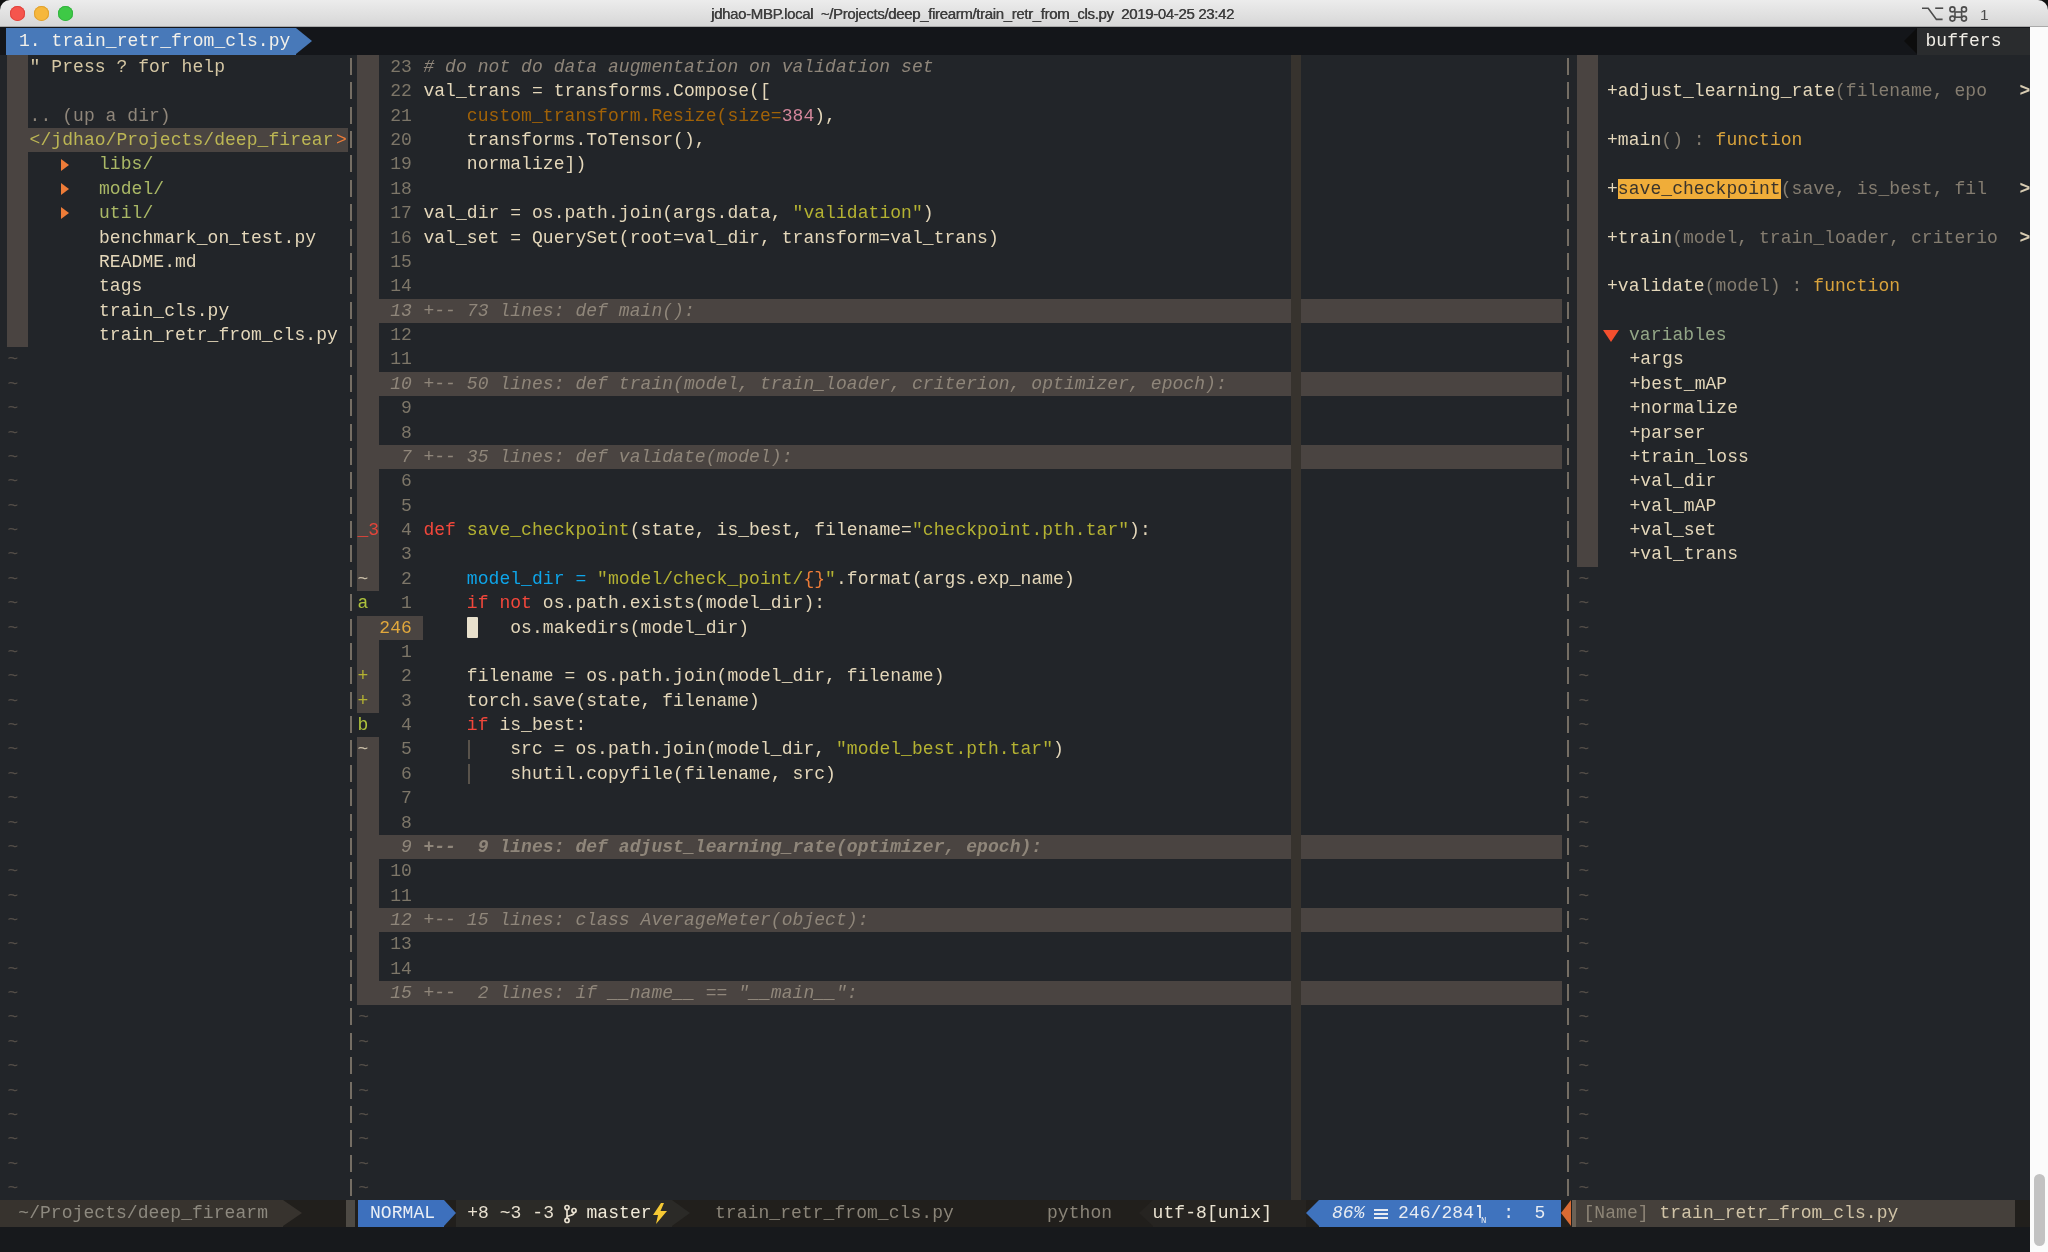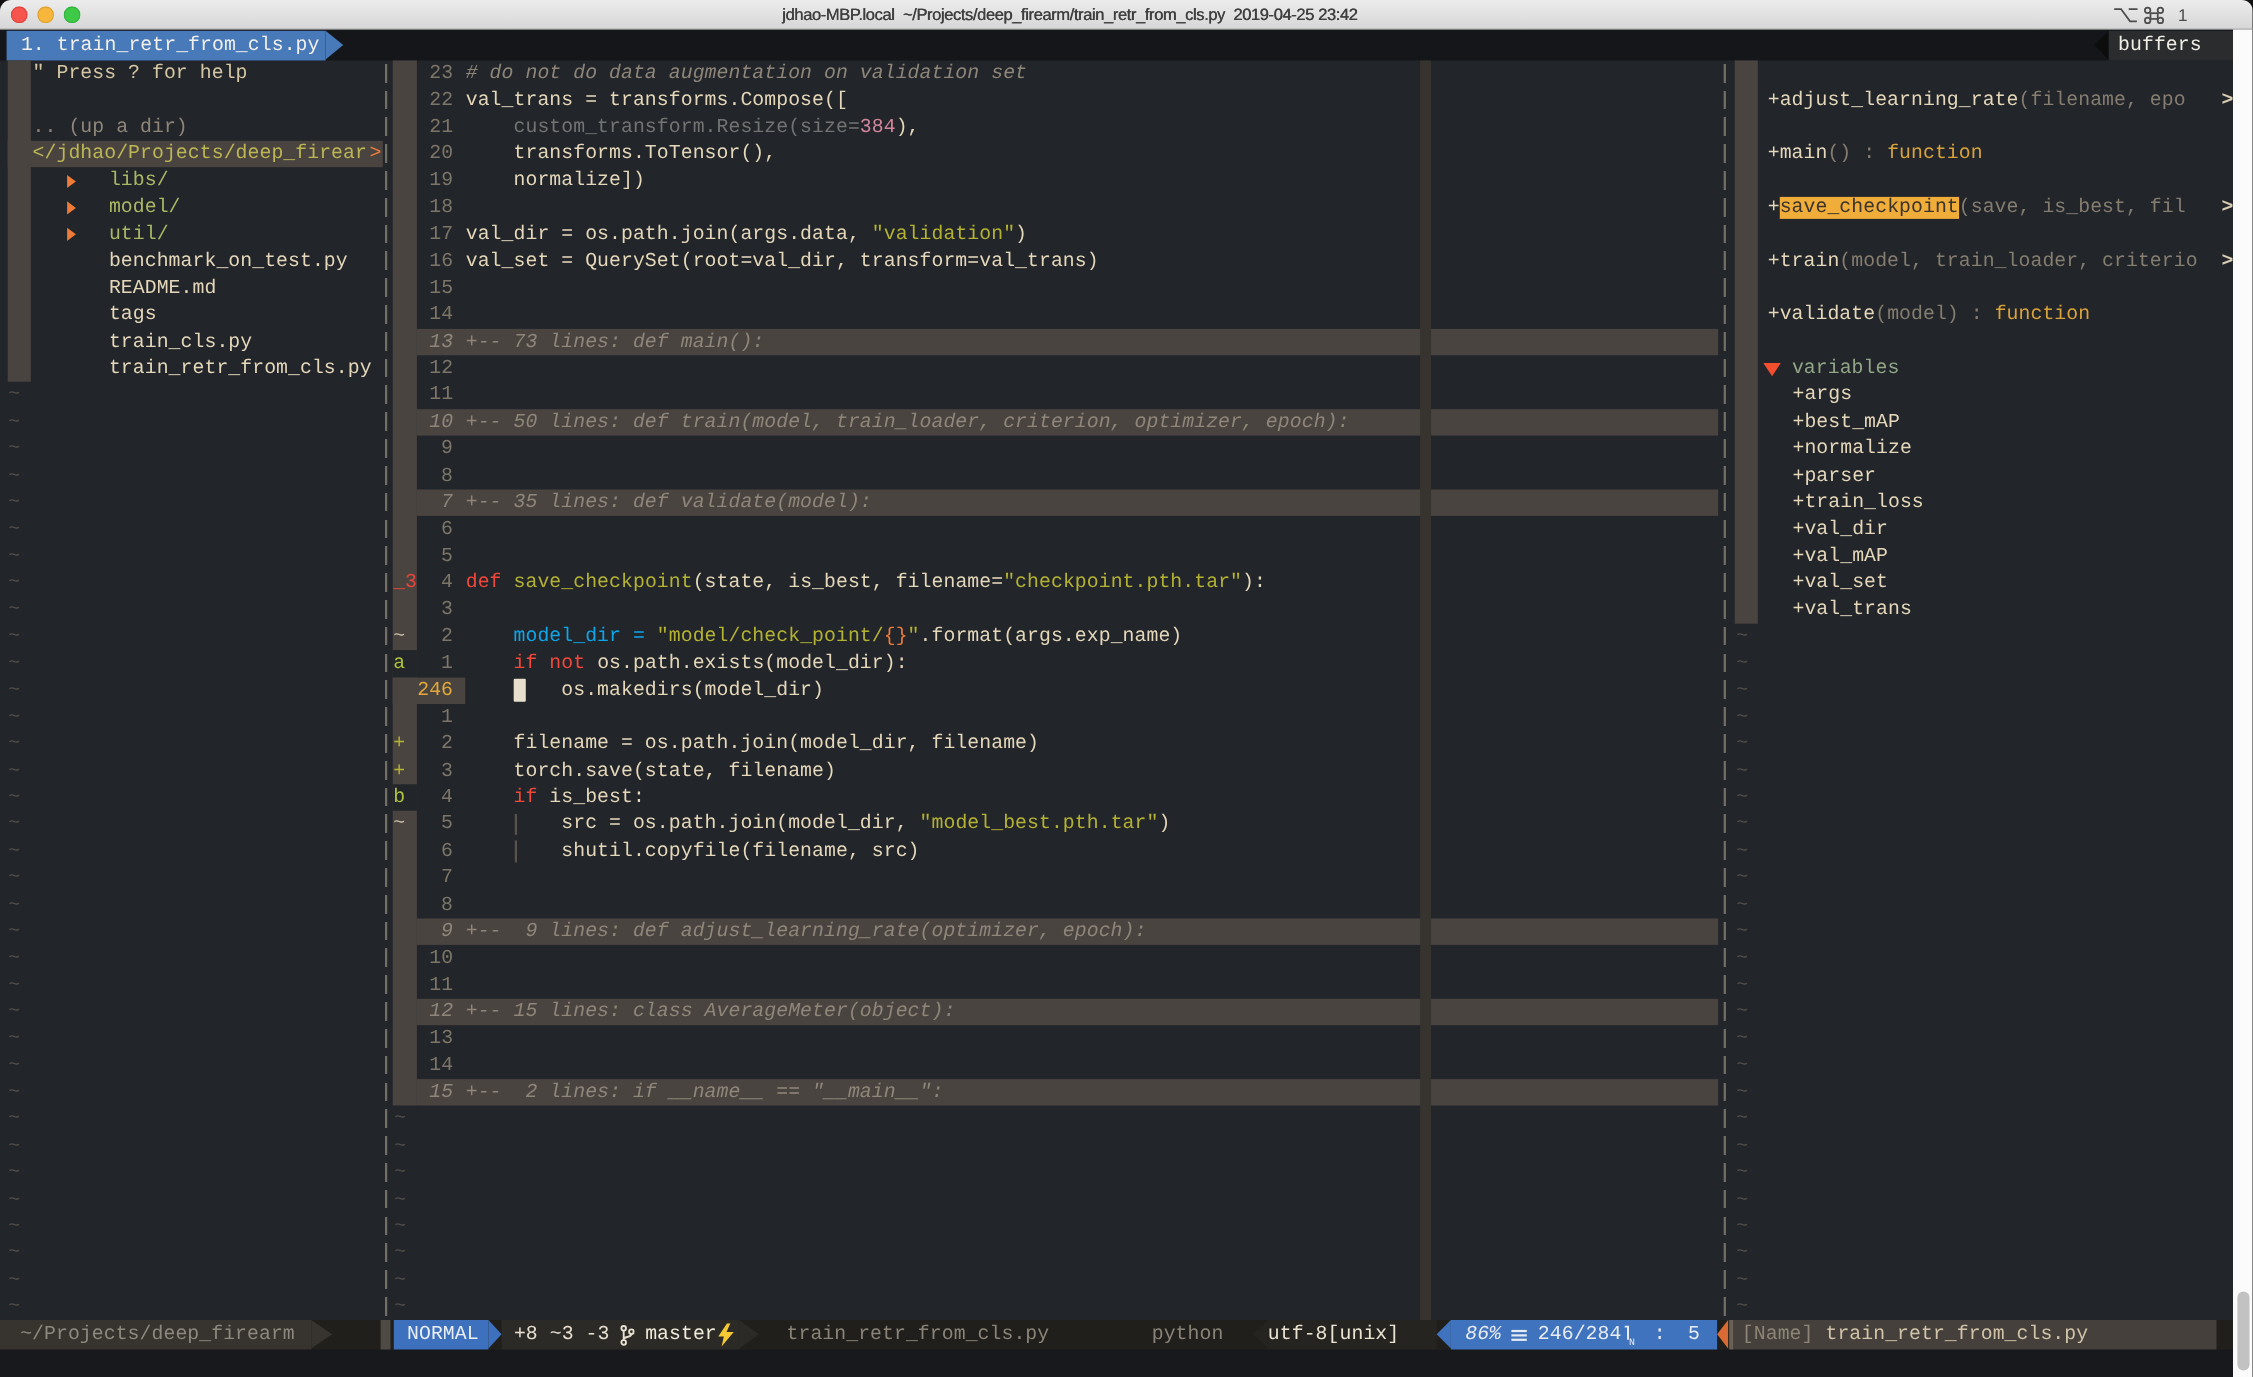--- a/index.html
+++ b/index.html
@@ -140,41 +140,41 @@
 <div class="m" style="left:379.3px;top:615.53px;color:#e2a83c;">246</div>
 <div class="m" style="left:357.4px;top:518.05px;color:#e4453a;">_3</div>
 <div class="m" style="left:357.4px;top:566.79px;color:#cabfa8;">~</div>
 <div class="m" style="left:357.4px;top:591.16px;color:#aec23c;">a</div>
 <div class="m" style="left:357.4px;top:664.27px;color:#b4b232;">+</div>
 <div class="m" style="left:357.4px;top:688.65px;color:#b4b232;">+</div>
 <div class="m" style="left:357.4px;top:713.02px;color:#aec23c;">b</div>
 <div class="m" style="left:357.4px;top:737.39px;color:#cabfa8;">~</div>
 <div class="m" style="left:423.4px;top:55.00px;"><span style="color:#8f867a;font-style:italic;"># do not do data augmentation on validation set</span></div>
 <div class="m" style="left:423.4px;top:79.37px;"><span style="color:#e4d7ba;">val_trans = transforms.Compose([</span></div>
-<div class="m" style="left:423.4px;top:103.74px;"><span style="color:#737373;">    custom_transform.Resize(size=</span><span style="color:#d3869b;">384</span><span style="color:#e4d7ba;">),</span></div>
+<div class="m" style="left:423.4px;top:103.74px;"><span style="color:#a16207;">    custom_transform.Resize(size=</span><span style="color:#d3869b;">384</span><span style="color:#e4d7ba;">),</span></div>
 <div class="m" style="left:423.4px;top:128.11px;"><span style="color:#e4d7ba;">    transforms.ToTensor(),</span></div>
 <div class="m" style="left:423.4px;top:152.48px;"><span style="color:#e4d7ba;">    normalize])</span></div>
 <div class="m" style="left:423.4px;top:201.23px;"><span style="color:#e4d7ba;">val_dir = os.path.join(args.data, </span><span style="color:#b4b232;">"validation"</span><span style="color:#e4d7ba;">)</span></div>
 <div class="m" style="left:423.4px;top:225.60px;"><span style="color:#e4d7ba;">val_set = QuerySet(root=val_dir, transform=val_trans)</span></div>
 <div class="m" style="left:423.4px;top:518.05px;"><span style="color:#f2473b;">def</span><span style="color:#e4d7ba;"> </span><span style="color:#b4b232;">save_checkpoint</span><span style="color:#e4d7ba;">(state, is_best, filename=</span><span style="color:#b4b232;">"checkpoint.pth.tar"</span><span style="color:#e4d7ba;">):</span></div>
 <div class="m" style="left:423.4px;top:566.79px;"><span style="color:#0ea5e9;">    model_dir = </span><span style="color:#b4b232;">"model/check_point/</span><span style="color:#ee7c38;">{}</span><span style="color:#b4b232;">"</span><span style="color:#e4d7ba;">.format(args.exp_name)</span></div>
 <div class="m" style="left:423.4px;top:591.16px;"><span style="color:#e4d7ba;">    </span><span style="color:#f2473b;">if</span><span style="color:#e4d7ba;"> </span><span style="color:#f2473b;">not</span><span style="color:#e4d7ba;"> os.path.exists(model_dir):</span></div>
 <div class="m" style="left:423.4px;top:615.53px;"><span style="color:#e4d7ba;">        os.makedirs(model_dir)</span></div>
 <div class="m" style="left:423.4px;top:664.27px;"><span style="color:#e4d7ba;">    filename = os.path.join(model_dir, filename)</span></div>
 <div class="m" style="left:423.4px;top:688.65px;"><span style="color:#e4d7ba;">    torch.save(state, filename)</span></div>
 <div class="m" style="left:423.4px;top:713.02px;"><span style="color:#e4d7ba;">    </span><span style="color:#f2473b;">if</span><span style="color:#e4d7ba;"> is_best:</span></div>
 <div class="m" style="left:423.4px;top:737.39px;"><span style="color:#e4d7ba;">        src = os.path.join(model_dir, </span><span style="color:#b4b232;">"model_best.pth.tar"</span><span style="color:#e4d7ba;">)</span></div>
 <div class="m" style="left:423.4px;top:761.76px;"><span style="color:#e4d7ba;">        shutil.copyfile(filename, src)</span></div>
 <div style="position:absolute;left:468.3px;top:739.89px;width:2.0px;height:19.37px;background:#59534b;"></div>
 <div style="position:absolute;left:468.3px;top:764.26px;width:2.0px;height:19.37px;background:#59534b;"></div>
 <div style="position:absolute;left:466.8px;top:617.03px;width:10.9px;height:20.87px;background:#e8e0cc;border-radius:1px;"></div>
 <div class="m" style="left:423.4px;top:298.71px;color:#8f867a;font-style:italic;">+-- 73 lines: def main():</div>
 <div class="m" style="left:423.4px;top:371.82px;color:#8f867a;font-style:italic;">+-- 50 lines: def train(model, train_loader, criterion, optimizer, epoch):</div>
 <div class="m" style="left:423.4px;top:444.94px;color:#8f867a;font-style:italic;">+-- 35 lines: def validate(model):</div>
-<div class="m" style="left:423.4px;top:834.87px;color:#8f867a;font-style:italic;">+--  9 lines: def adjust_learning_rate(optimizer, epoch):</div>
+<div class="m" style="left:423.4px;top:834.87px;color:#8f867a;font-style:italic;font-weight:bold;">+--  9 lines: def adjust_learning_rate(optimizer, epoch):</div>
 <div class="m" style="left:423.4px;top:907.98px;color:#8f867a;font-style:italic;">+-- 15 lines: class AverageMeter(object):</div>
 <div class="m" style="left:423.4px;top:981.10px;color:#8f867a;font-style:italic;">+--  2 lines: if __name__ == "__main__":</div>
 <div class="m" style="left:358.3px;top:1005.47px;color:#544e48;">~</div>
 <div class="m" style="left:358.3px;top:1029.84px;color:#544e48;">~</div>
 <div class="m" style="left:358.3px;top:1054.21px;color:#544e48;">~</div>
 <div class="m" style="left:358.3px;top:1078.58px;color:#544e48;">~</div>
 <div class="m" style="left:358.3px;top:1102.95px;color:#544e48;">~</div>
 <div class="m" style="left:358.3px;top:1127.32px;color:#544e48;">~</div>
 <div class="m" style="left:358.3px;top:1151.69px;color:#544e48;">~</div>
 <div class="m" style="left:358.3px;top:1176.07px;color:#544e48;">~</div>

